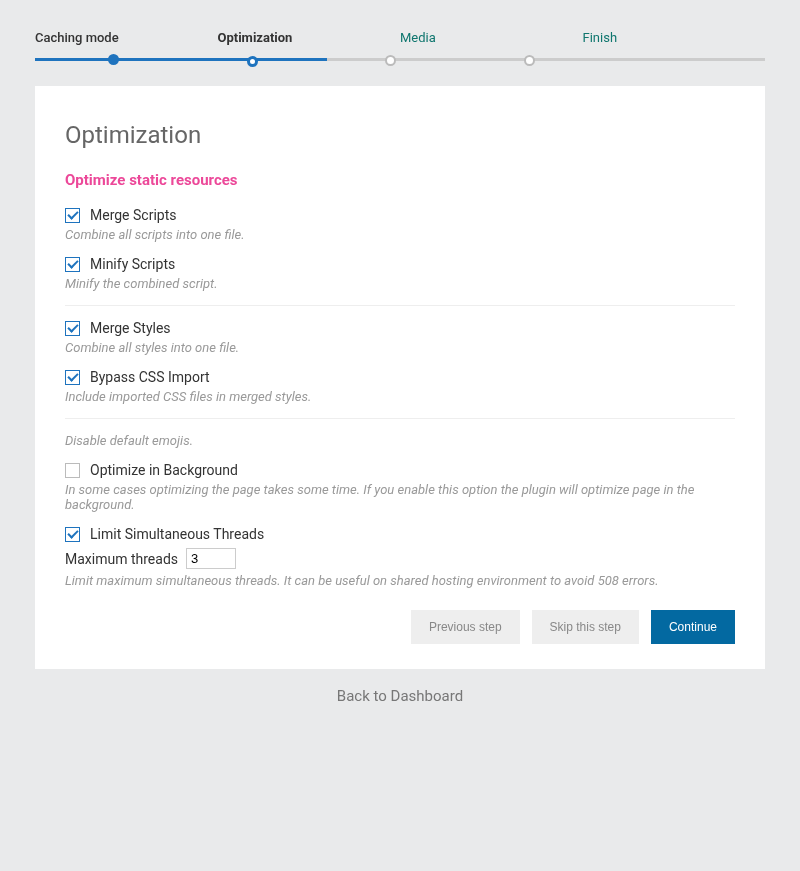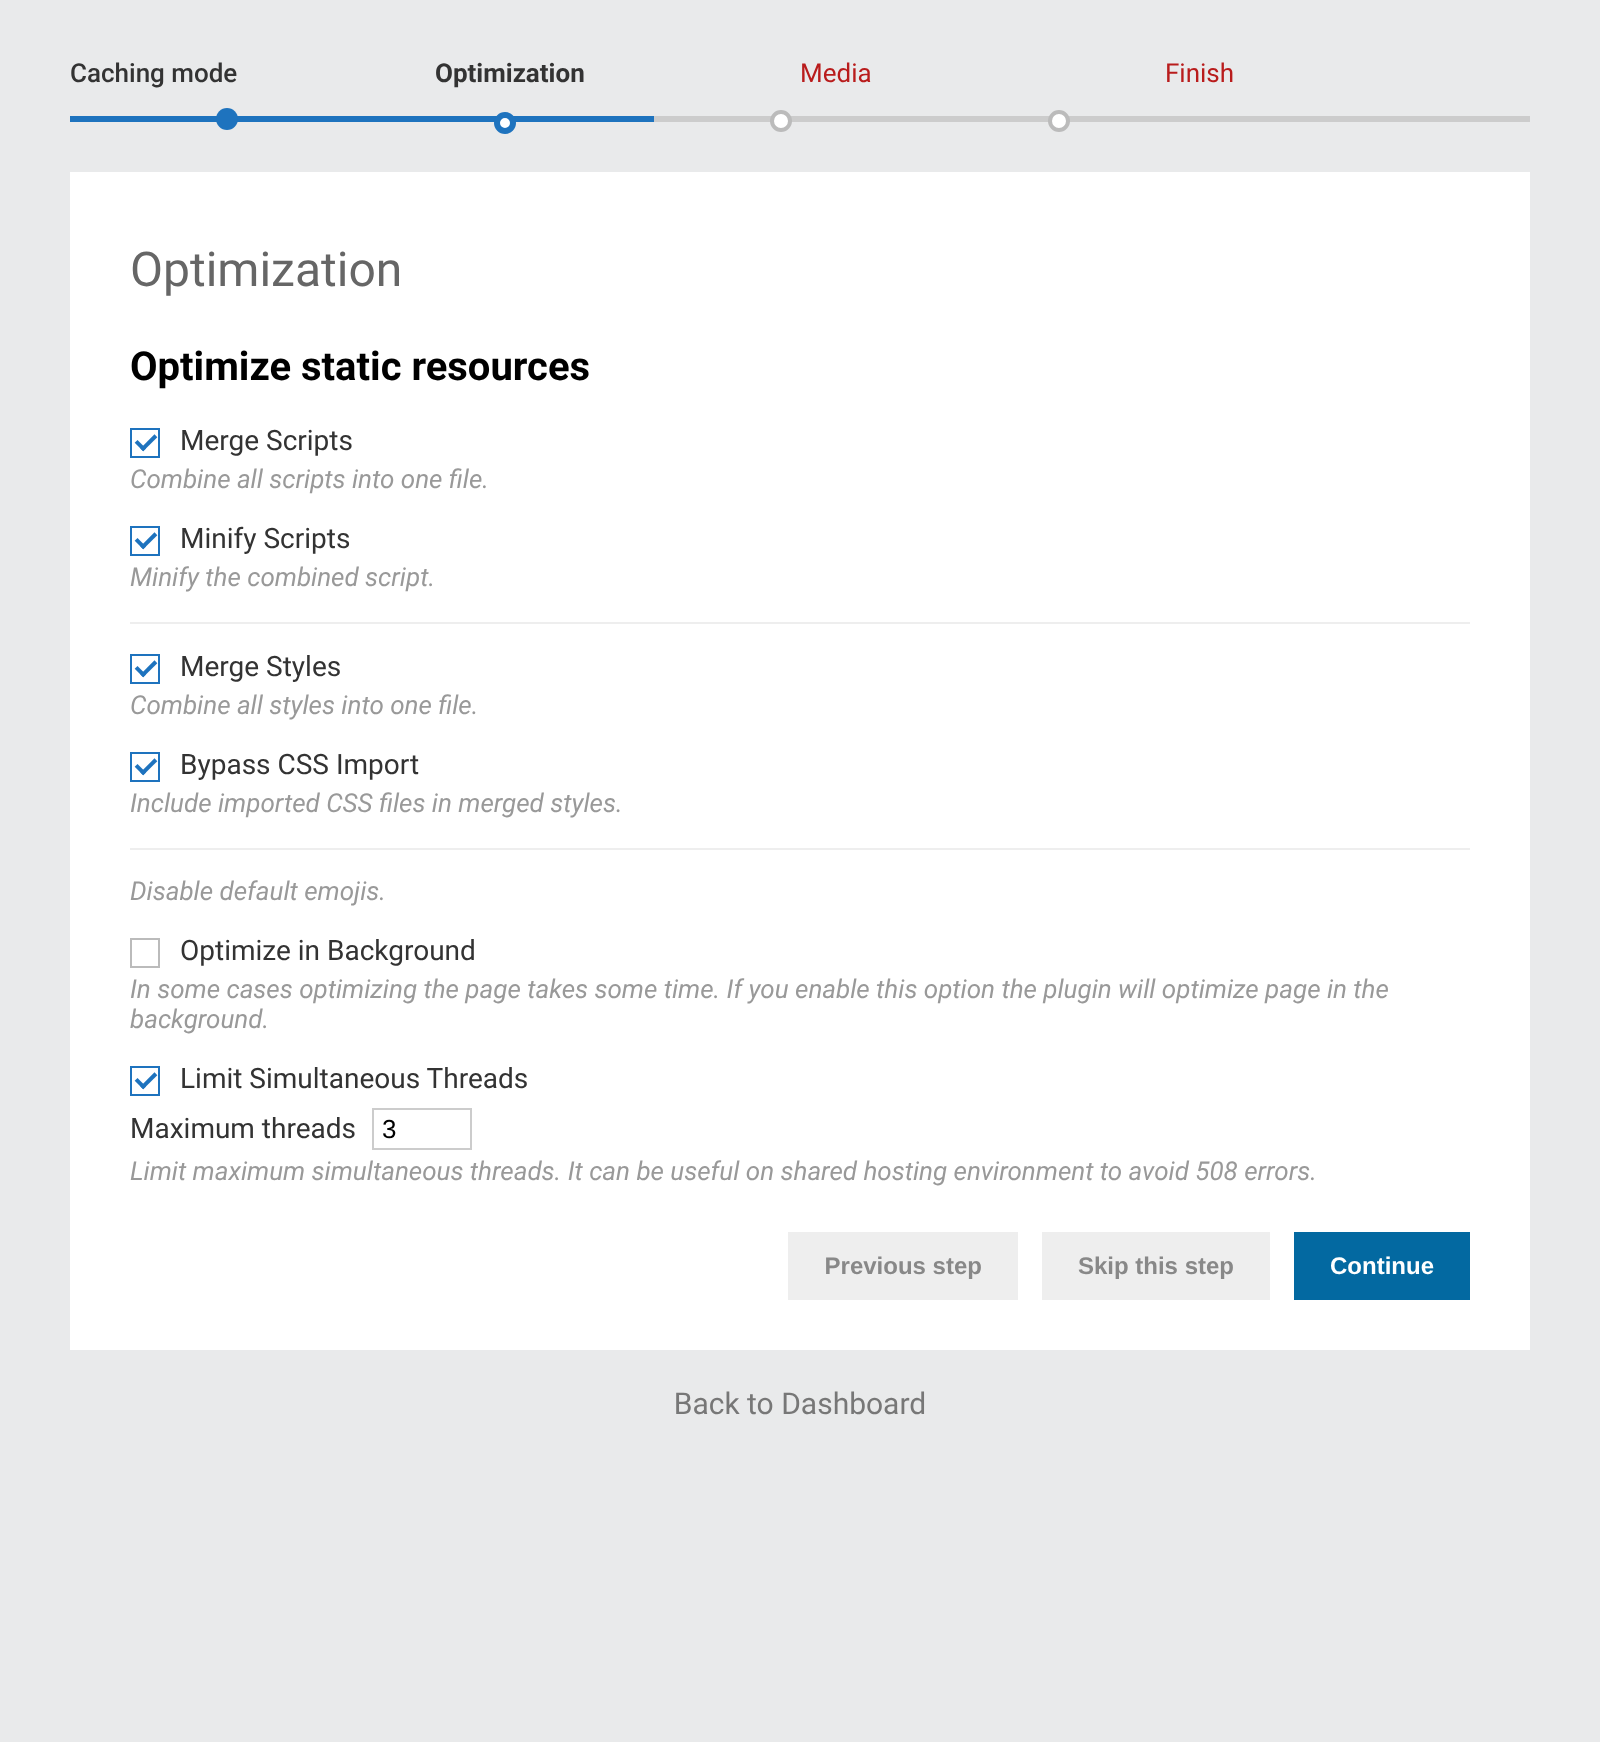--- a/index.html
+++ b/index.html
@@ -31,21 +31,21 @@
   }
   .step-label {
     font-size: 13px;
     color: #555;
     padding-bottom: 16px;
     display: block;
   }
   .step.done .step-label,
   .step.active .step-label { color: #333; font-weight: 500; }
   .step.active .step-label { font-weight: 700; }
-  .step.pending .step-label { color: #b91c1c; }
+  .step.pending .step-label { color: #0f766e; }
 
   .track {
     position: absolute;
     bottom: 0;
     left: 0;
     right: 0;
     height: 3px;
     background: #ccc;
   }
   .track-done {
@@ -72,23 +72,23 @@
     background: #fff;
     padding: 35px 30px 25px 30px;
   }
   h1 {
     font-weight: 400;
     font-size: 24px;
     color: #666;
     margin: 0 0 22px 0;
   }
   h2 {
-    font-size: 20px;
+    font-size: 15px;
     font-weight: 700;
-    color: #000000;
+    color: #ec4899;
     margin: 0 0 18px 0;
   }
   .sep {
     border: none;
     border-top: 1px solid #eee;
     margin: 14px 0;
   }
 
   .option { margin-bottom: 14px; }
   .option .row {
@@ -149,21 +149,21 @@
 
   .actions {
     display: flex;
     justify-content: flex-end;
     gap: 12px;
     margin-top: 22px;
   }
   .btn {
     padding: 10px 18px;
     font-size: 12px;
-    font-weight: 700;
+    font-weight: 400;
     border: none;
     cursor: pointer;
   }
   .btn-gray { background: #eee; color: #888; }
   .btn-green { background: #0369a1; color: #fff; }
 
   .back {
     text-align: center;
     font-size: 15px;
     color: #777;

